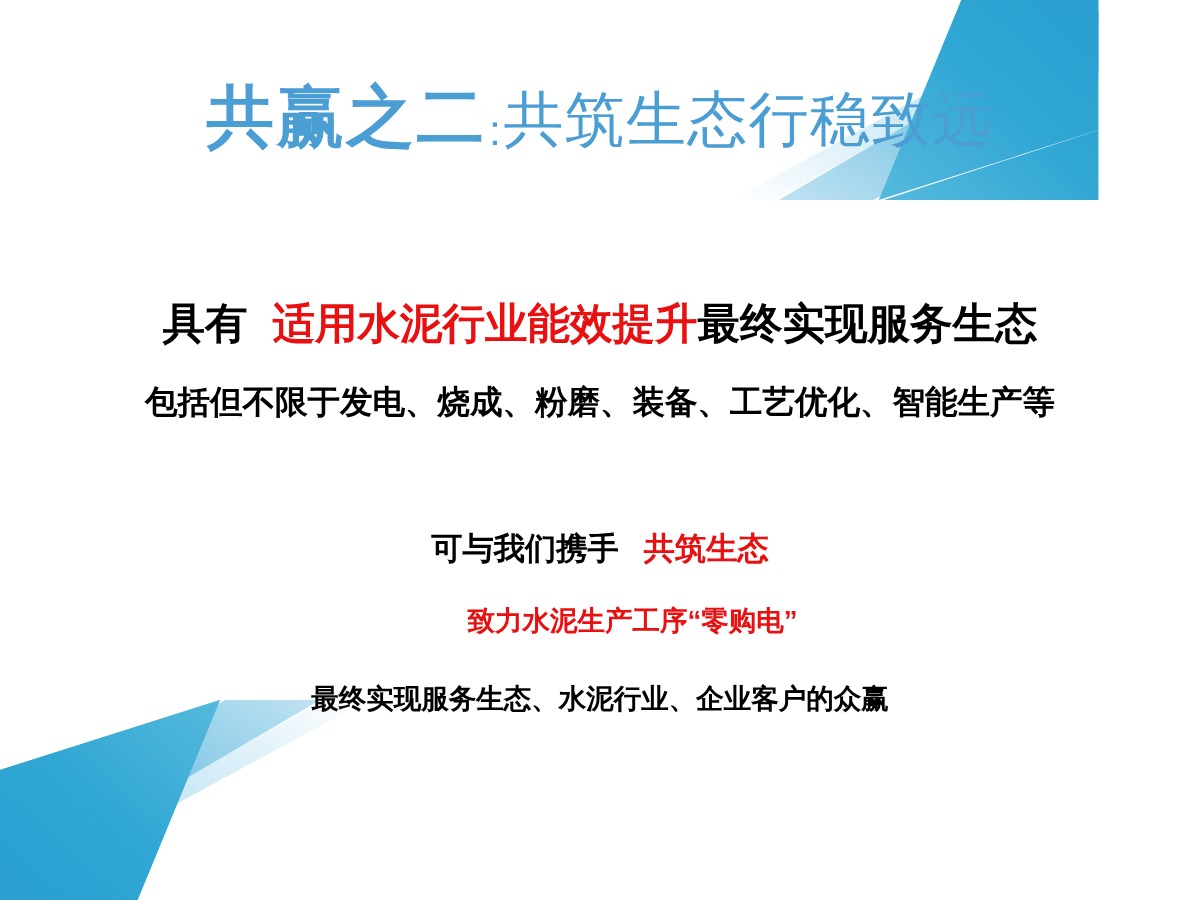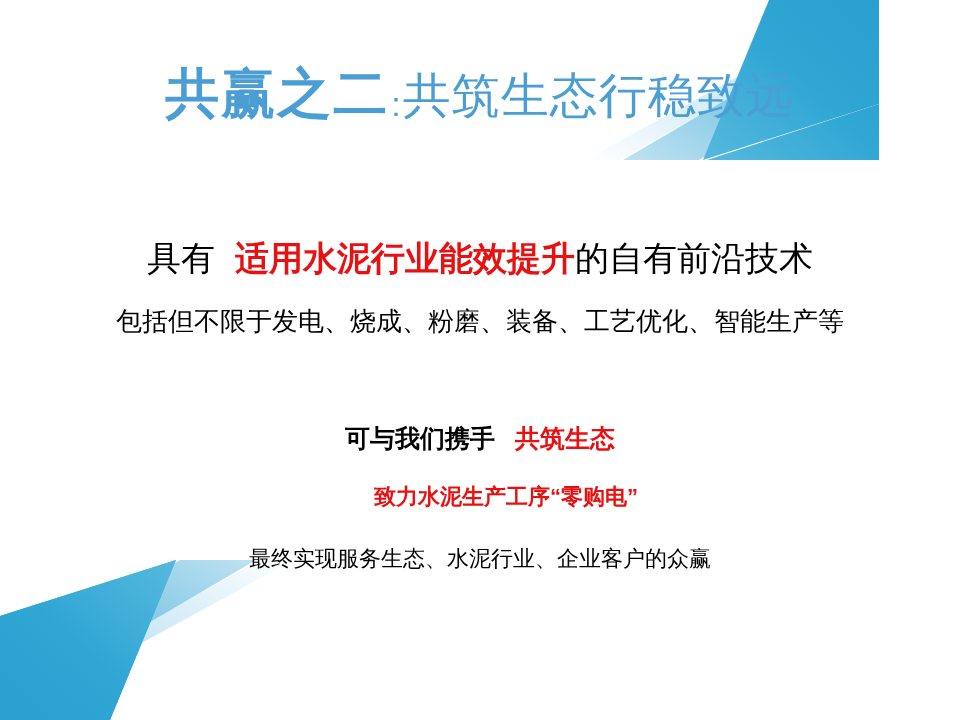--- a/index.html
+++ b/index.html
@@ -77,21 +77,21 @@
     white-space: nowrap;
     color: #000000;
   }
   #line-tech        { top: 236px; font-size: 34px; font-weight: 400; }
   #line-scope       { top: 304px; font-size: 26px; font-weight: 400; }
   #line-partner     { top: 422px; font-size: 25px; font-weight: 700; }
   #line-zero-power  { top: 482px; font-size: 22px; font-weight: 700; padding-left: 16px; }
   #line-winwin      { top: 544px; font-size: 22px; font-weight: 400; }
 
   .em-red  { font-weight: 700; margin-left: 20px; }
-  .plain   { font-weight: 400; }
+  .plain   { font-weight: 700; }
   .bold    { font-weight: 700; }
 </style>
 </head>
 <body>
 
 <div id="slide" style="background: rgb(255, 255, 255);">
 
   <div class="deco" id="deco-top-right">
     <svg viewBox="0 0 300 160" preserveAspectRatio="none">
       <defs>
@@ -142,21 +142,21 @@
       <polygon points="110,160 0,160 0,56 176,0" fill="url(#gBL3)"></polygon>
       <polygon points="0,160 0,56 176,0 110,160" fill="url(#gBL3)"></polygon>
     </svg>
   </div>
 
   <div id="title-block">
     <span class="title-strong" style="color: rgb(74, 158, 212);">共赢之二</span><span class="title-colon" style="color: rgb(74, 158, 212);">:</span><span class="title-light" style="color: rgb(74, 158, 212);">共筑生态行稳致远</span>
   </div>
 
   <div class="body-line" id="line-tech">
-    <span class="plain" style="color: rgb(0, 0, 0);">具有</span><span class="em-red" style="color: rgb(232, 16, 16);">适用水泥行业能效提升</span><span class="plain" style="color: rgb(0, 0, 0);">的自有前沿技术</span>
+    <span class="plain" style="color: rgb(0, 0, 0);">具有</span><span class="em-red" style="color: rgb(232, 16, 16);">适用水泥行业能效提升</span><span class="plain" style="color: rgb(0, 0, 0);">最终实现服务生态</span>
   </div>
 
   <div class="body-line" id="line-scope">
     <span class="plain" style="color: rgb(0, 0, 0);">包括但不限于发电、烧成、粉磨、装备、工艺优化、智能生产等</span>
   </div>
 
   <div class="body-line" id="line-partner">
     <span class="bold" style="color: rgb(0, 0, 0);">可与我们携手</span><span class="em-red" style="color: rgb(232, 16, 16);">共筑生态</span>
   </div>
 

